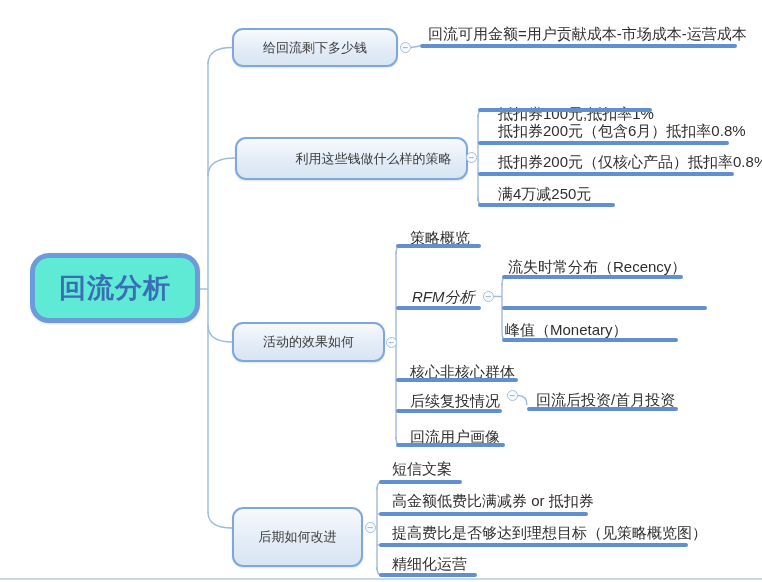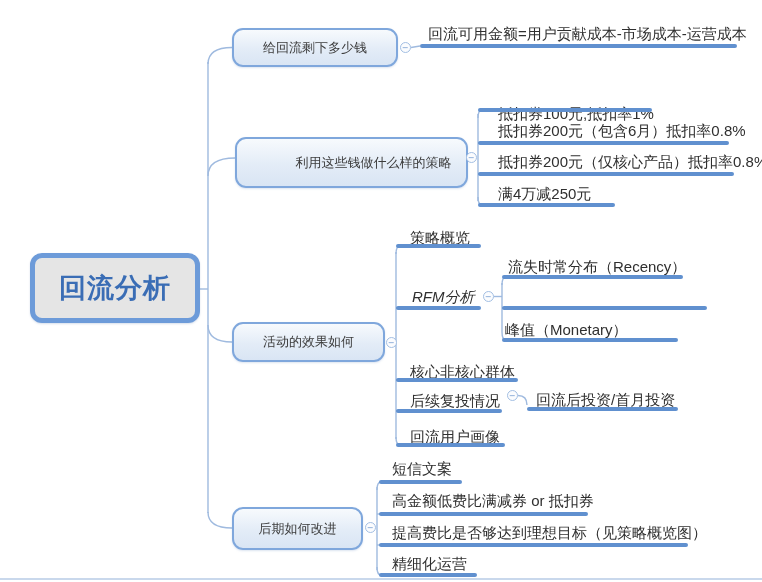--- a/index.html
+++ b/index.html
@@ -7,42 +7,42 @@
     position:relative;
     width:762px;height:582px;
     background:#ffffff;
     overflow:hidden;
     font-family:"Liberation Sans","DejaVu Sans",sans-serif;
   }
   svg.connectors{position:absolute;left:0;top:0;width:762px;height:582px;pointer-events:none;}
   .root-node{
     position:absolute;left:30px;top:253px;width:170px;height:70px;
     box-sizing:border-box;
-    background:#e5e5e5;
+    background:#5eead4;
     border:5px solid #6D9BD9;
-    border-radius:12px;
+    border-radius:19px;
     display:flex;align-items:center;justify-content:center;
     font-size:27px;font-weight:bold;color:#3A6DB5;
     letter-spacing:1px;
     box-shadow:0 1px 2px rgba(100,130,180,.25);
   }
   .branch-node{
     position:absolute;box-sizing:border-box;
     background:linear-gradient(180deg,#F7FAFD 0%,#E3ECF7 55%,#D9E5F4 100%);
     border:2px solid #7FA7DC;
     border-radius:11px;
     display:flex;align-items:center;justify-content:center;
     font-size:13px;color:#3C3C3C;
     white-space:nowrap;
     box-shadow:0 1px 2px rgba(120,150,200,.25);
   }
   .b1{left:232px;top:28px;width:166px;height:39px;}
-  .b2{left:235px;top:137px;width:233px;height:51px;padding-left:44px;}
+  .b2{left:235px;top:137px;width:233px;height:43px;padding-left:44px;}
   .b3{left:232px;top:322px;width:153px;height:40px;}
-  .b4{left:232px;top:507px;width:131px;height:43px;}
+  .b4{left:232px;top:507px;width:131px;height:60px;}
   .leaf{
     position:absolute;height:19px;line-height:19px;
     font-size:15px;color:#2F2F2F;white-space:nowrap;
   }
   .underline{
     position:absolute;height:4px;background:#6090CF;border-radius:2px;
   }
   .collapse-icon{
     position:absolute;width:11px;height:11px;box-sizing:border-box;
     border:1px solid #A3BFE3;border-radius:50%;

